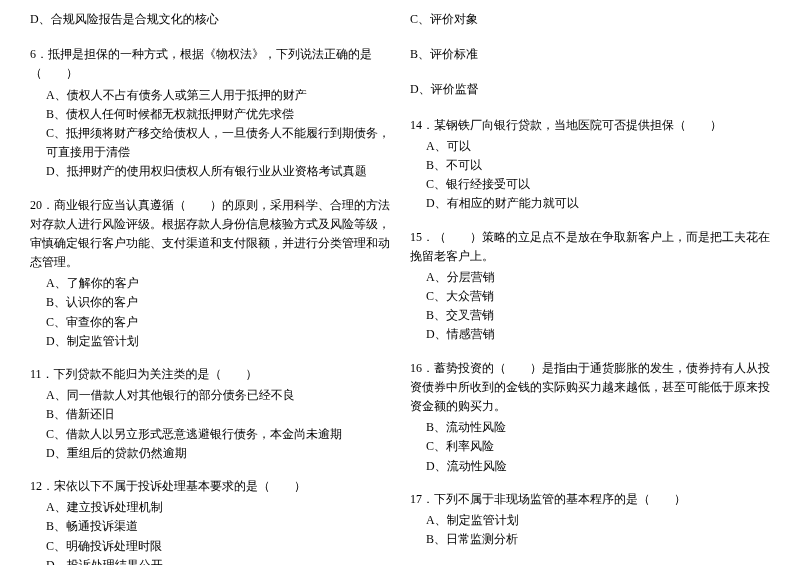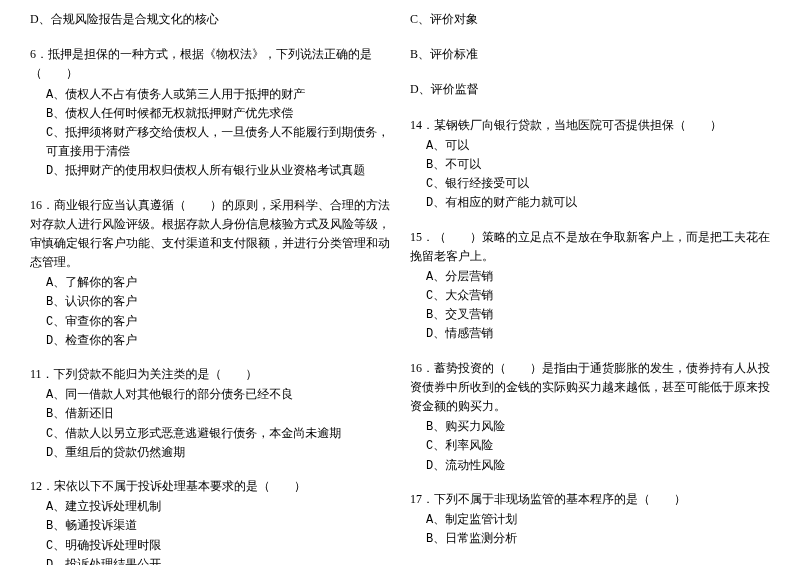--- a/index.html
+++ b/index.html
@@ -31,44 +31,43 @@
       line-height: 1.6;
     }
     .question-title {
       text-indent: 0;
       margin-bottom: 2px;
       line-height: 1.6;
     }
     .option {
       padding-left: 16px;
       line-height: 1.6;
-      font-family: Liberation Mono, monospace;
     }
   </style>
 </head>
 <body>
 
 <div class="page-content">
   <div class="column" id="left-col">
       <div class="question-block">
         <div class="question-title">D、合规风险报告是合规文化的核心</div>
       </div>
       <div class="question-block">
         <div class="question-title">6．抵押是担保的一种方式，根据《物权法》，下列说法正确的是（　　）</div>
         <div class="option">A、债权人不占有债务人或第三人用于抵押的财产</div>
         <div class="option">B、债权人任何时候都无权就抵押财产优先求偿</div>
         <div class="option">C、抵押须将财产移交给债权人，一旦债务人不能履行到期债务，可直接用于清偿</div>
         <div class="option">D、抵押财产的使用权归债权人所有银行业从业资格考试真题</div>
       </div>
       <div class="question-block">
-        <div class="question-title">16．商业银行应当认真遵循（　　）的原则，采用科学、合理的方法对存款人进行风险评级。根据存款人身份信息核验方式及风险等级，审慎确定银行客户功能、支付渠道和支付限额，并进行分类管理和动态管理。</div>
+        <div class="question-title">20．商业银行应当认真遵循（　　）的原则，采用科学、合理的方法对存款人进行风险评级。根据存款人身份信息核验方式及风险等级，审慎确定银行客户功能、支付渠道和支付限额，并进行分类管理和动态管理。</div>
         <div class="option">A、了解你的客户</div>
         <div class="option">B、认识你的客户</div>
         <div class="option">C、审查你的客户</div>
-        <div class="option">D、检查你的客户</div>
+        <div class="option">D、制定监管计划</div>
       </div>
       <div class="question-block">
         <div class="question-title">11．下列贷款不能归为关注类的是（　　）</div>
         <div class="option">A、同一借款人对其他银行的部分债务已经不良</div>
         <div class="option">B、借新还旧</div>
         <div class="option">C、借款人以另立形式恶意逃避银行债务，本金尚未逾期</div>
         <div class="option">D、重组后的贷款仍然逾期</div>
       </div>
       <div class="question-block">
         <div class="question-title">12．宋依以下不属于投诉处理基本要求的是（　　）</div>
@@ -97,21 +96,21 @@
       </div>
       <div class="question-block">
         <div class="question-title">15．（　　）策略的立足点不是放在争取新客户上，而是把工夫花在挽留老客户上。</div>
         <div class="option">A、分层营销</div>
         <div class="option">C、大众营销</div>
         <div class="option">B、交叉营销</div>
         <div class="option">D、情感营销</div>
       </div>
       <div class="question-block">
         <div class="question-title">16．蓄势投资的（　　）是指由于通货膨胀的发生，债券持有人从投资债券中所收到的金钱的实际购买力越来越低，甚至可能低于原来投资金额的购买力。</div>
-        <div class="option">B、购买力风险</div>
+        <div class="option">B、流动性风险</div>
         <div class="option">C、利率风险</div>
         <div class="option">D、流动性风险</div>
       </div>
       <div class="question-block">
         <div class="question-title">17．下列不属于非现场监管的基本程序的是（　　）</div>
         <div class="option">A、制定监管计划</div>
         <div class="option">B、日常监测分析</div>
       </div>
     </div>
 </div>

